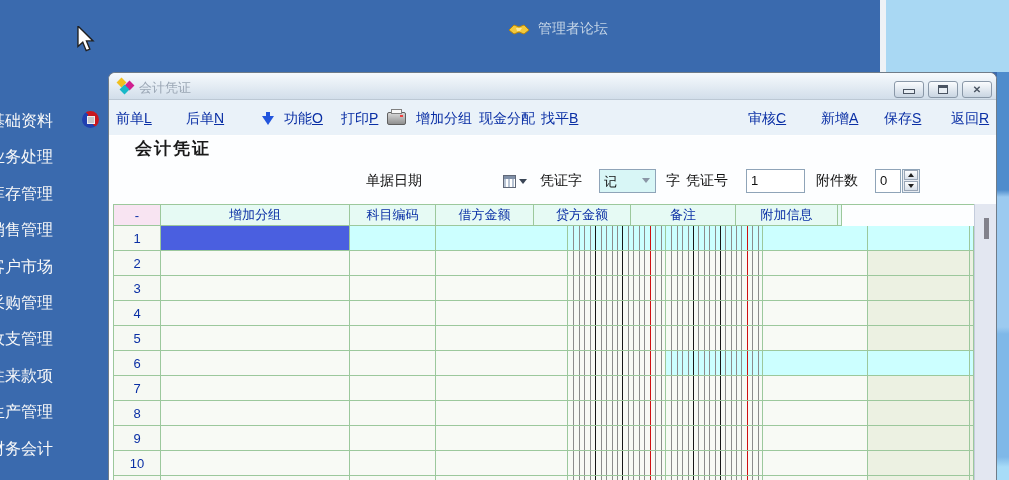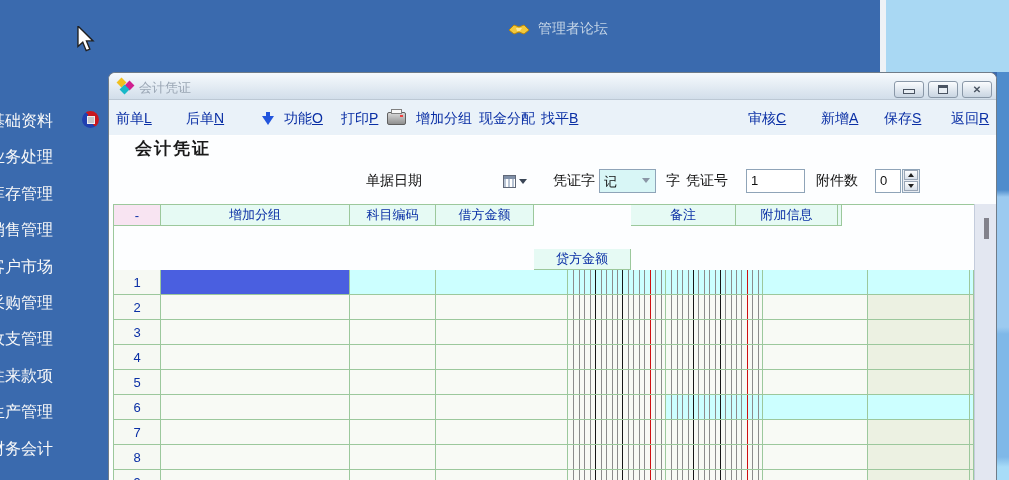--- a/index.html
+++ b/index.html
@@ -160,21 +160,21 @@
       </div>
 
     <div class="heading">会计凭证</div>
 
     <span class="form-label" style="left:257px">单据日期</span>
     <span class="cal-btn">
         <i class="cal-grid"></i>
         <i class="drop-tri"></i>
       </span>
 
-    <span class="form-label" style="left:444px">凭证字</span>
+    <span class="form-label" style="left:431px">凭证字</span>
     <div class="inputbox word-box">
       <span>记</span>
       <i class="drop-tri"></i>
     </div>
     <span class="form-label" style="left:557px">字</span>
 
     <span class="form-label" style="left:577px">凭证号</span>
     <div class="inputbox no-box">1</div>
 
     <span class="form-label" style="left:707px">附件数</span>
@@ -187,21 +187,21 @@
           <i class="tri-d"></i>
         </div>
     </div>
 
     <div class="grid" id="grid">
         <div class="grow">
           <div class="gcell ghead first" style="width: 47px;">-</div>
           <div class="gcell ghead" style="width: 189px;">增加分组</div>
           <div class="gcell ghead" style="width: 86px;">科目编码</div>
           <div class="gcell ghead" style="width: 98px;">借方金额</div>
-          <div class="gcell ghead" style="width: 97px; margin-top: 44px;">贷方金额</div>
+          <div class="gcell ghead" style="width: 97px;">贷方金额</div>
           <div class="gcell ghead" style="width: 105px;">备注</div>
           <div class="gcell ghead" style="width: 102px;">附加信息</div>
           <div class="gcell ghead" style="width: 4px; justify-content: flex-start; font-size: 9px;">⋮</div>
         </div>
         <div class="grow">
           <div class="gcell gbody rownum" style="width: 47px;">1</div>
           <div class="gcell gbody selcell" style="width: 189px;"></div>
           <div class="gcell gbody cyan" style="width: 86px;"></div>
           <div class="gcell gbody cyan" style="width: 132px;"></div>
           <div class="gcell gbody cyan" style="width: 98px;">

